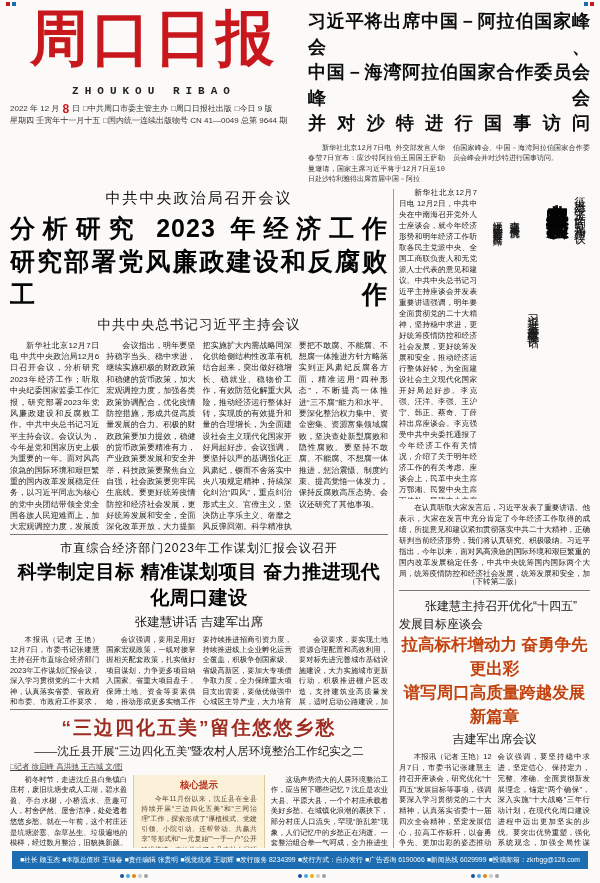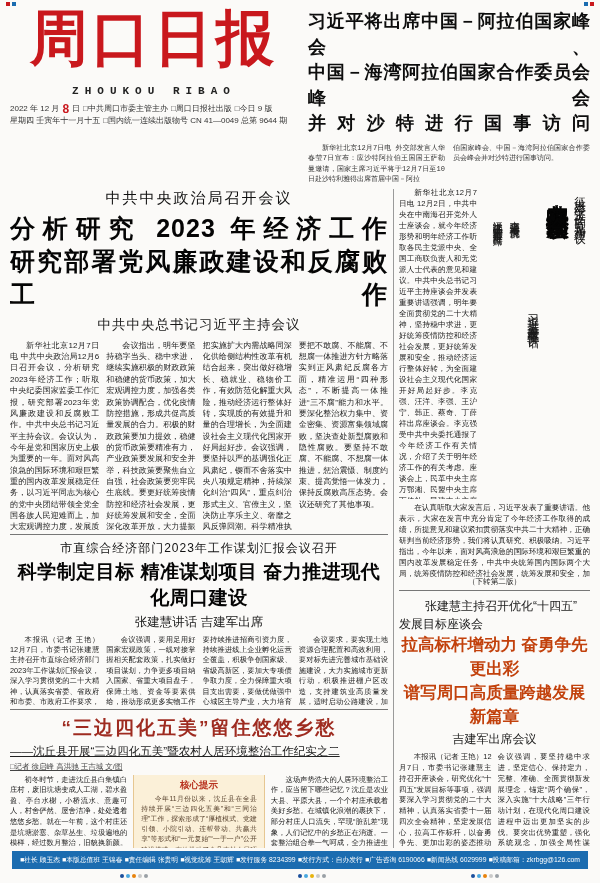--- a/index.html
+++ b/index.html
@@ -56,21 +56,21 @@
   
   .city-art { height:168px; display:flex; flex-direction:column; }
   .city-kicker { text-align:center; font-size:12px; letter-spacing:1px; margin:2px 0; }
   .city-h { text-align:center; font-weight:900; font-size:19px; letter-spacing:0.5px; color:#050505; }
   .city-sub { text-align:center; font-size:12.5px; margin:3px 0 4px 0; }
   .city-cols > div { font-size:7.3px; }
 
   
   .feature { flex:1; display:flex; flex-direction:column; overflow:hidden; padding-top:2px; }
   .feat-h { text-align:center; font-weight:900; font-size:19px; color:#9e2b20; letter-spacing:2px; }
-  .feat-sub { text-align:left; font-size:11.5px; color:#222; margin:3px 0 2px 0;text-decoration:underline; }
+  .feat-sub { text-align:center; font-size:11.5px; color:#222; margin:3px 0 2px 0; }
   .feat-byline { font-size:7.5px; color:#444; text-decoration:underline; margin:1px 0 3px 0; }
   .feat-body { flex:1; display:flex; gap:6px; overflow:hidden; }
   .feat-colL, .feat-colR { flex:0 0 31%; font-size:7.3px; line-height:1.45; text-align:justify; overflow:hidden; }
   .feat-mid { flex:1; display:flex; flex-direction:column; overflow:hidden; }
   .ribbon { height:9px; width:86%; margin:0 auto; background:linear-gradient(#d8432a,#97190e);
             clip-path:polygon(0 0,100% 0,93% 100%,7% 100%); }
   .core-box { background:#fbf0d8; border:1px solid #e6c792; border-top:none; padding:4px 7px 5px 7px; }
   .core-title { text-align:center; font-weight:700; font-size:9.5px; color:#b8321f; margin-bottom:2px; }
   .core-body { font-size:6.8px; line-height:1.5; color:#5a4430; text-align:justify; }
   .feat-midtext { font-size:7.3px; line-height:1.45; text-align:justify; overflow:hidden; flex:1; }

